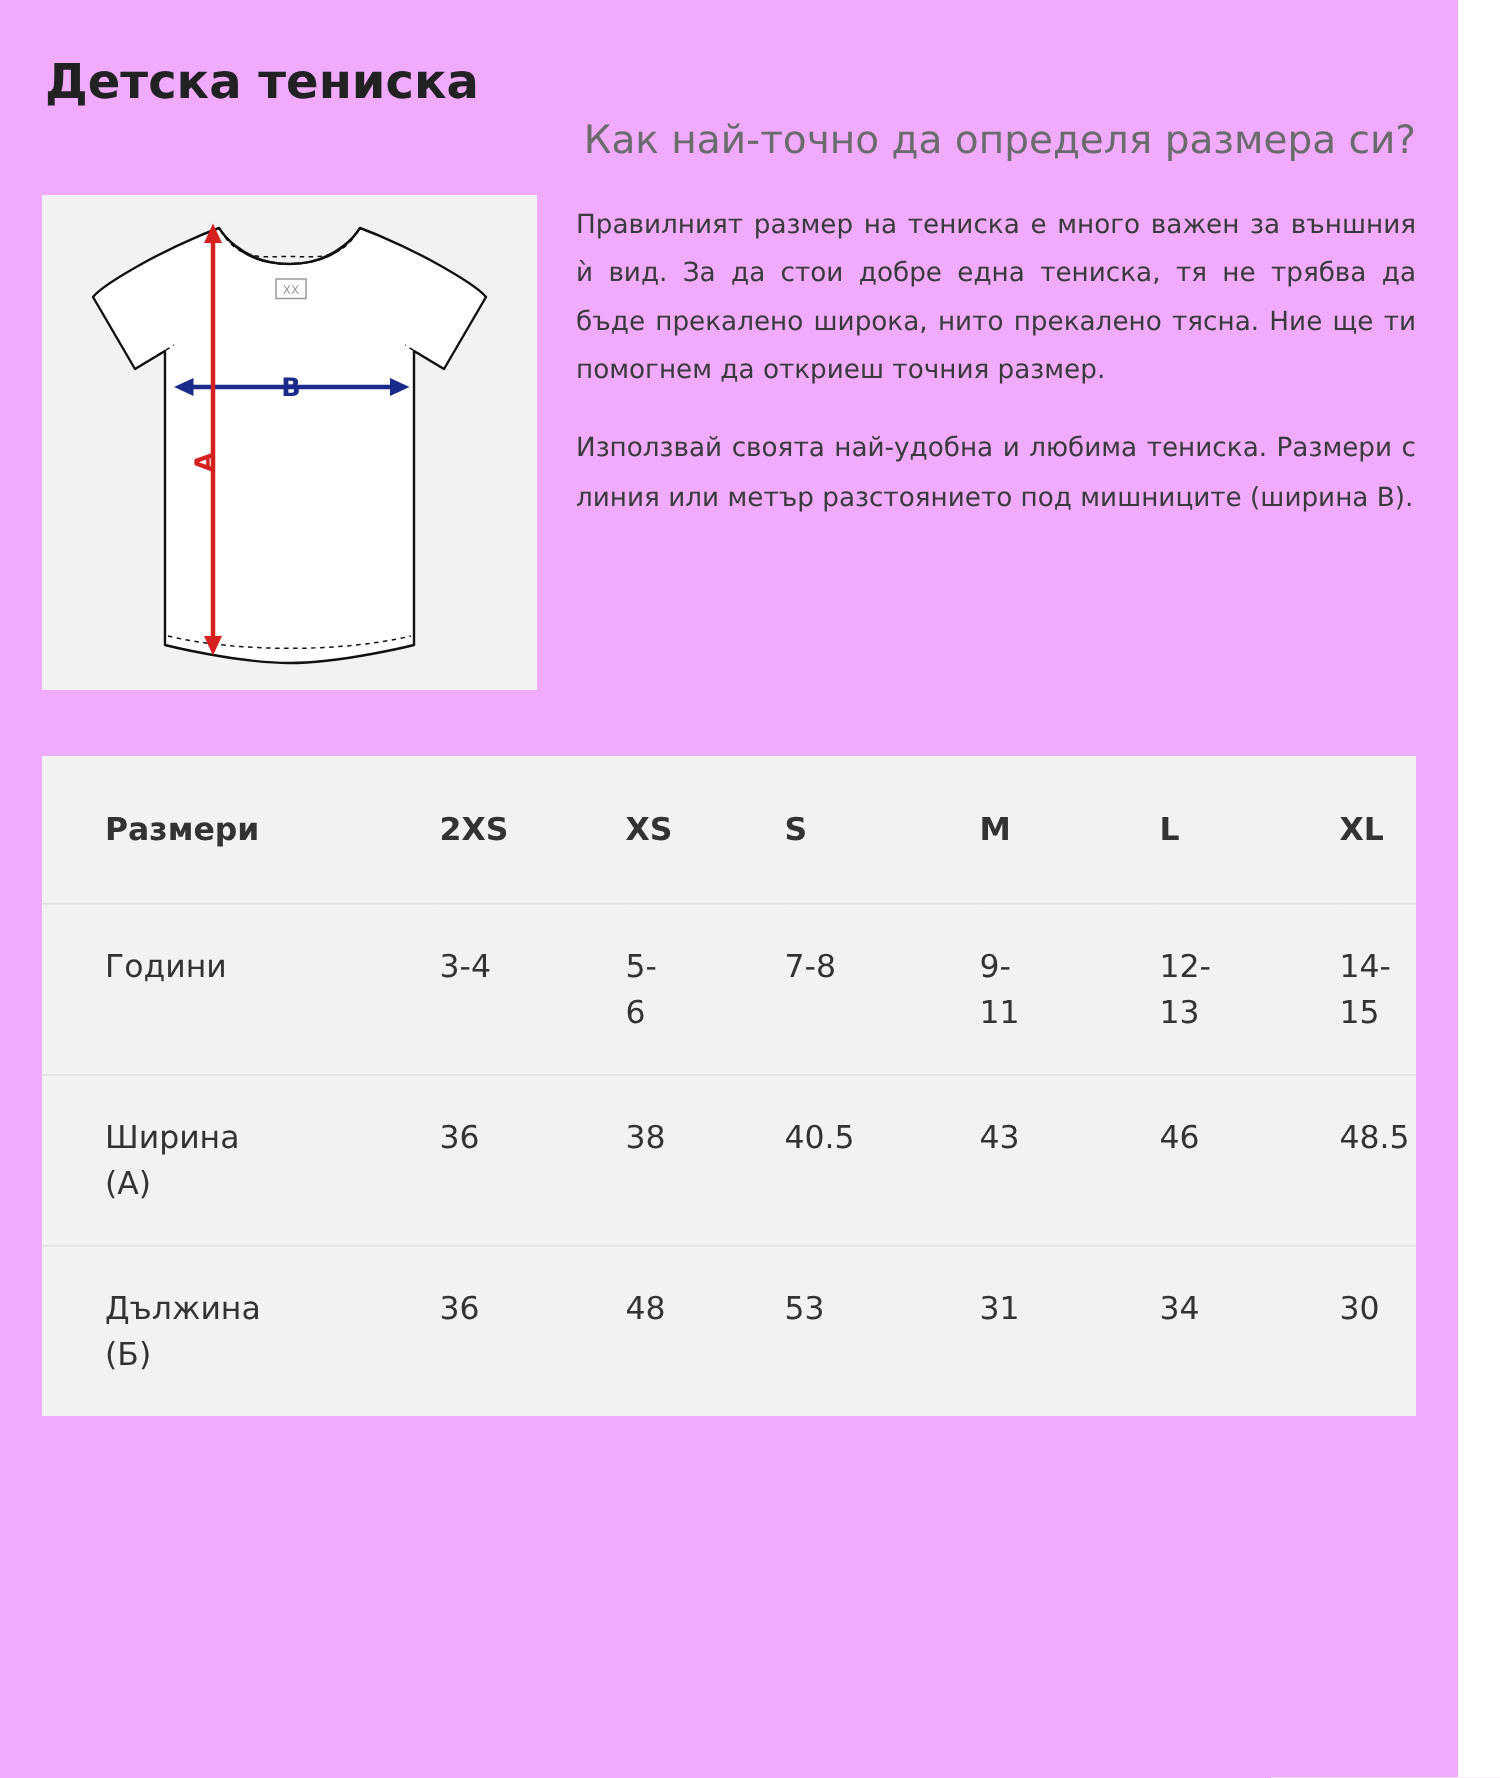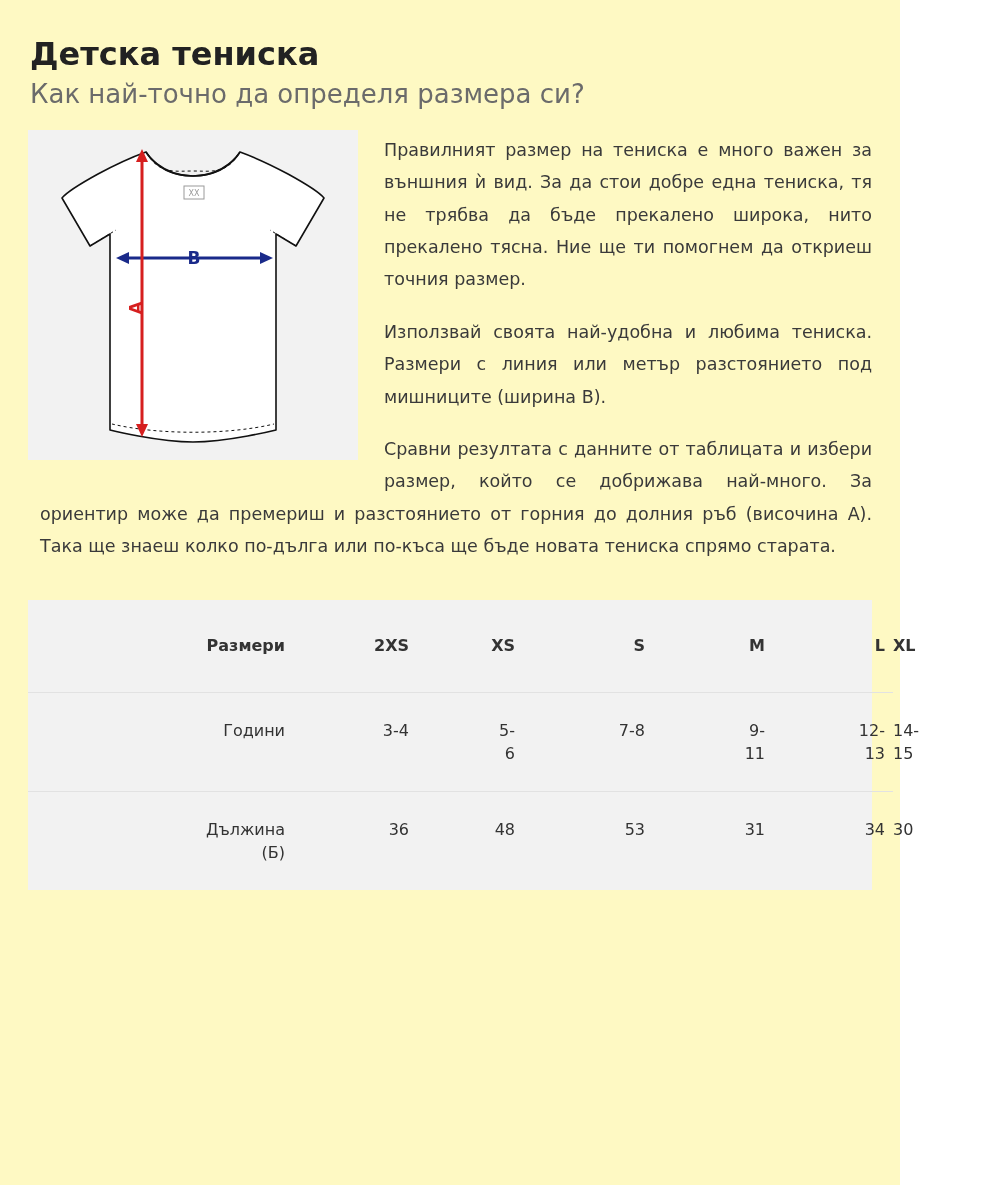--- a/index.html
+++ b/index.html
@@ -7,40 +7,41 @@
     padding: 0;
     background: #ffffff;
   }
   body {
     width: 1000px;
     min-height: 1185px;
     font-family: "DejaVu Sans", "Liberation Sans", sans-serif;
     color: #2e2e2e;
   }
   .page {
-    width: 900px;
+    width: 972px;
     min-height: 1185px;
     box-sizing: border-box;
     padding: 30px 28px 0 28px;
-    background: #fef9c3;
+    background: #f0abfc;
   }
   .title {
     font-size: 32px;
     font-weight: 700;
     color: #222222;
     letter-spacing: 0px;
     margin: 6px 0 6px 2px;
     line-height: 1.15;
   }
   .subtitle {
     font-size: 26px;
     font-weight: 400;
     color: #6b6b6b;
     margin: 0 0 20px 2px;
     line-height: 1.2;
+    text-align: right;
   }
 
   
   .intro {
     overflow: hidden;
   }
   .figure {
     float: left;
     width: 330px;
     height: 330px;
@@ -70,24 +71,24 @@
     background: #f2f2f2;
     padding: 0;
   }
   table.size-table {
     width: 100%;
     border-collapse: collapse;
     table-layout: fixed;
   }
   table.size-table th,
   table.size-table td {
-    text-align: right;
+    text-align: left;
     vertical-align: top;
     padding: 26px 8px 26px 0;
-    font-size: 16px;
+    font-size: 21px;
     line-height: 1.45;
     color: #333333;
     border-bottom: 1px solid #e2e2e2;
   }
   table.size-table th {
     font-weight: 700;
     padding-top: 34px;
     padding-bottom: 34px;
   }
   table.size-table tr:last-child td {
@@ -139,21 +140,20 @@
 
         <line x1="114" y1="26" x2="114" y2="300" stroke="#d61f1f" stroke-width="3"></line>
         <polygon points="114,19 108,32 120,32" fill="#d61f1f"></polygon>
         <polygon points="114,307 108,294 120,294" fill="#d61f1f"></polygon>
         <text x="114" y="178" font-size="17" font-weight="700" fill="#d61f1f" text-anchor="middle" transform="rotate(-90 114 178)" font-family="DejaVu Sans, sans-serif">A</text>
       </svg>
     </div>
 
     <p>Правилният размер на тениска е много важен за външния ѝ вид. За да стои добре една тениска, тя не трябва да бъде прекалено широка, нито прекалено тясна. Ние ще ти помогнем да откриеш точния размер.</p>
     <p>Използвай своята най-удобна и любима тениска. Размери с линия или метър разстоянието под мишниците (ширина B).</p>
-    <p class="last">Сравни резултата с данните от таблицата и избери размер, който се добрижава най-много. За ориентир може да премериш и разстоянието от горния до долния ръб (височина A). Така ще знаеш колко по-дълга или по-къса ще бъде новата тениска спрямо старата.</p>
   </div>
 
   <div class="table-wrap">
     <table class="size-table">
       <thead>
         <tr>
           <th>Размери</th>
           <th>2XS</th>
           <th>XS</th>
           <th>S</th>
@@ -170,20 +170,30 @@
 6</td>
           <td class="cell-break">7-8</td>
           <td class="cell-break">9-
 11</td>
           <td class="cell-break">12-
 13</td>
           <td class="cell-break">14-
 15</td>
         </tr>
         <tr>
+          <td class="cell-break">Ширина
+(А)</td>
+          <td class="cell-break">36</td>
+          <td class="cell-break">38</td>
+          <td class="cell-break">40.5</td>
+          <td class="cell-break">43</td>
+          <td class="cell-break">46</td>
+          <td class="cell-break">48.5</td>
+        </tr>
+        <tr>
           <td class="cell-break">Дължина
 (Б)</td>
           <td class="cell-break">36</td>
           <td class="cell-break">48</td>
           <td class="cell-break">53</td>
           <td class="cell-break">31</td>
           <td class="cell-break">34</td>
           <td class="cell-break">30</td>
         </tr>
       </tbody>

